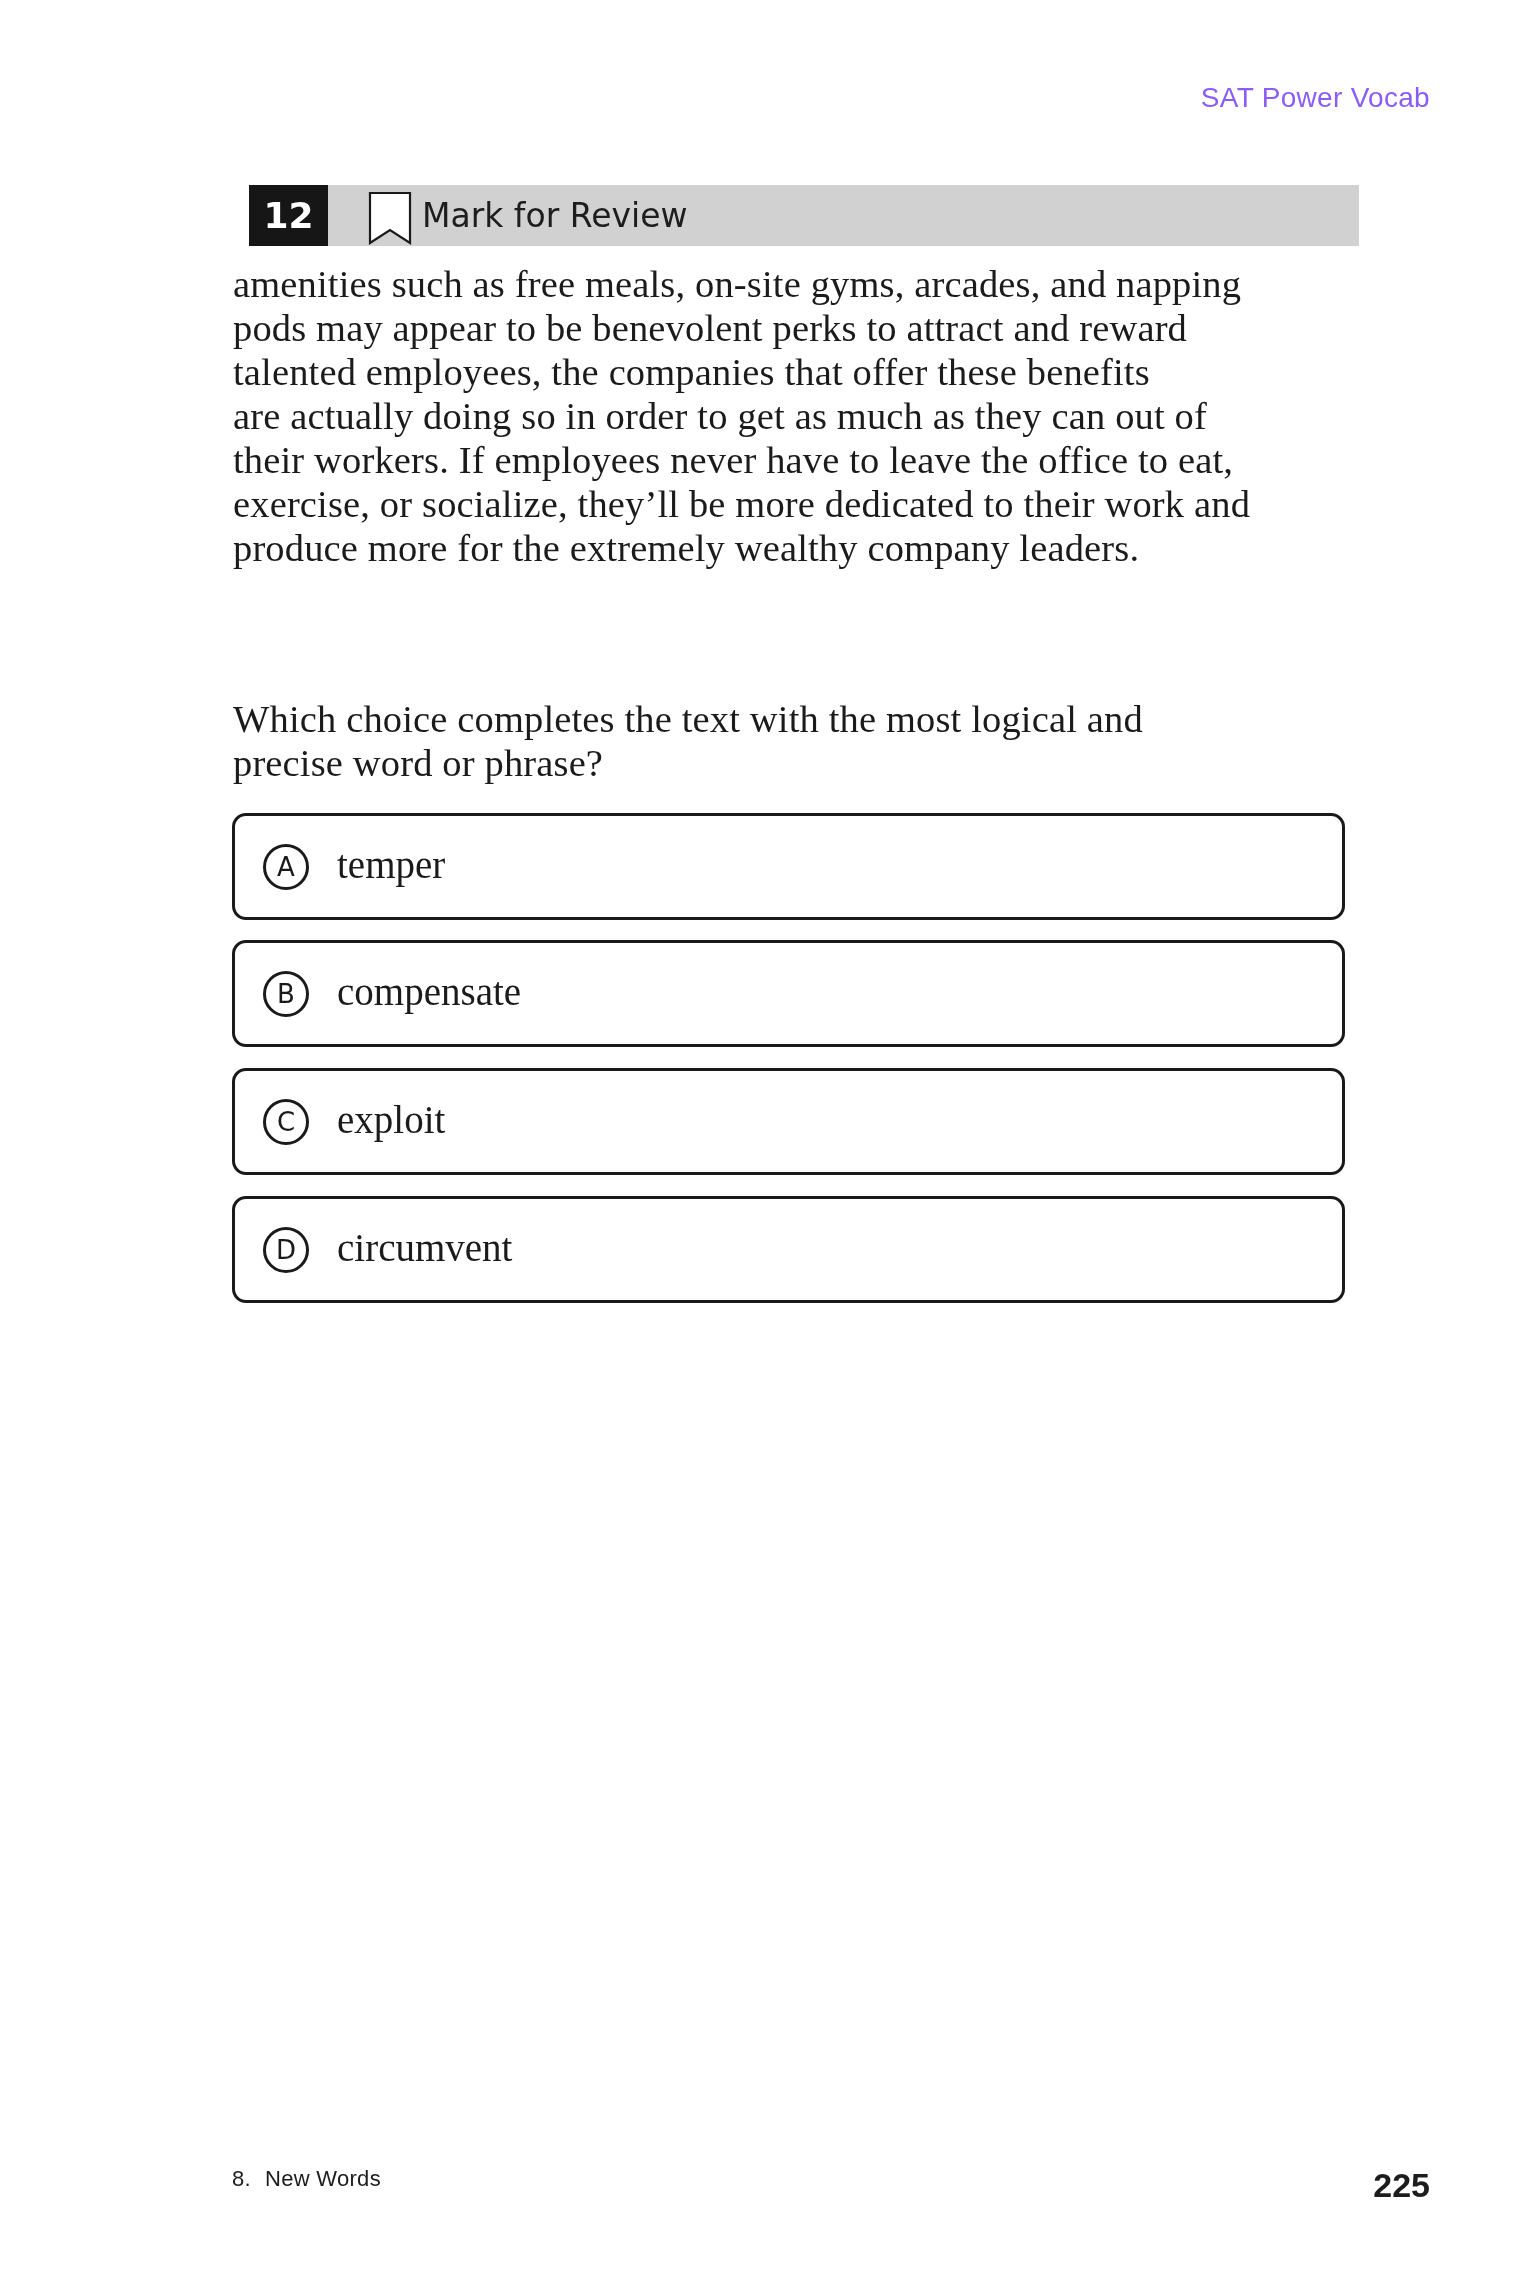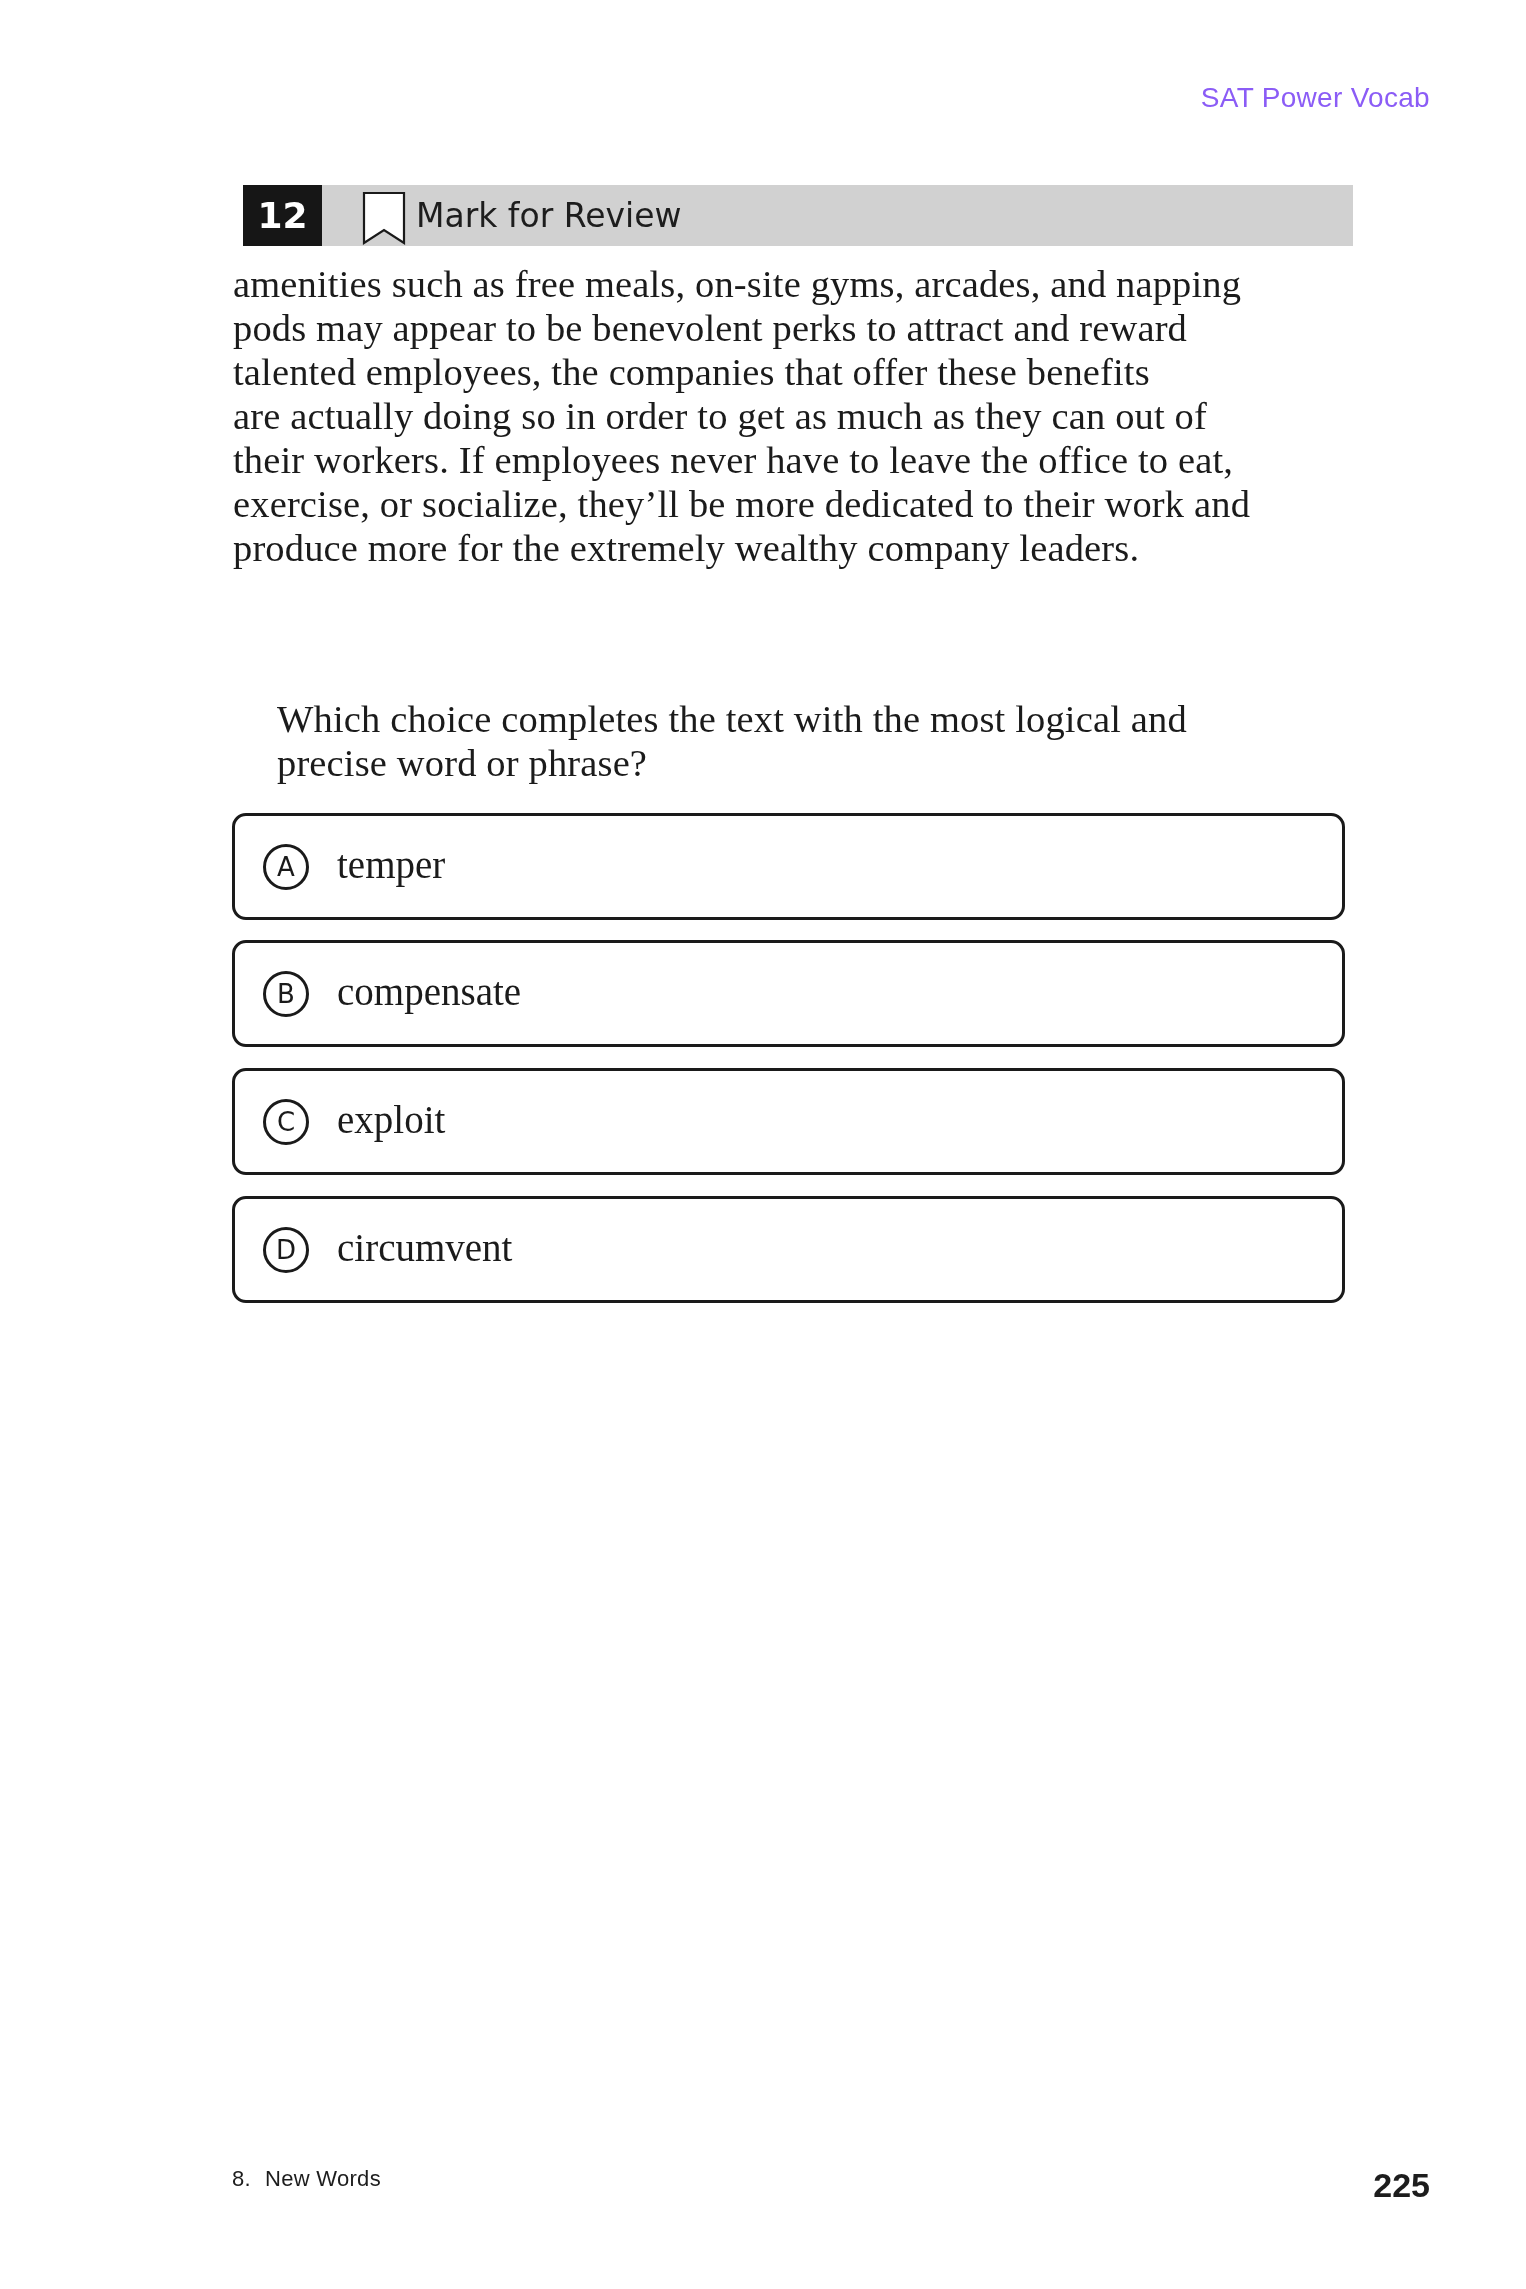--- a/index.html
+++ b/index.html
@@ -19,21 +19,21 @@
     top: 82px;
     right: 96px;
     font-family: "Liberation Sans", sans-serif;
     font-size: 28px;
     color: #8b5cf6;
     letter-spacing: 0.3px;
     white-space: nowrap;
   }
   .q-header {
     position: absolute;
-    left: 243px;
+    left: 249px;
     top: 185px;
     width: 1110px;
     height: 61px;
     background: #d1d1d1;
   }
   .q-number {
     position: absolute;
     left: 0;
     top: 0;
     width: 79px;
@@ -67,21 +67,21 @@
   .passage, .prompt {
     position: absolute;
     left: 233px;
     font-family: "Liberation Serif", serif;
     font-size: 38.5px;
     line-height: 44px;
     color: #1b1b1b;
     letter-spacing: 0.15px;
   }
   .passage { top: 262px; }
-  .prompt { top: 697px; margin-left: 44px; }
+  .prompt { top: 697px; }
   .line {
     display: block;
     white-space: nowrap;
     height: 44px;
   }
   .blank {
     display: inline-block;
     width: 105px;
     height: 30px;
     border-bottom: 2.5px solid #1b1b1b;

